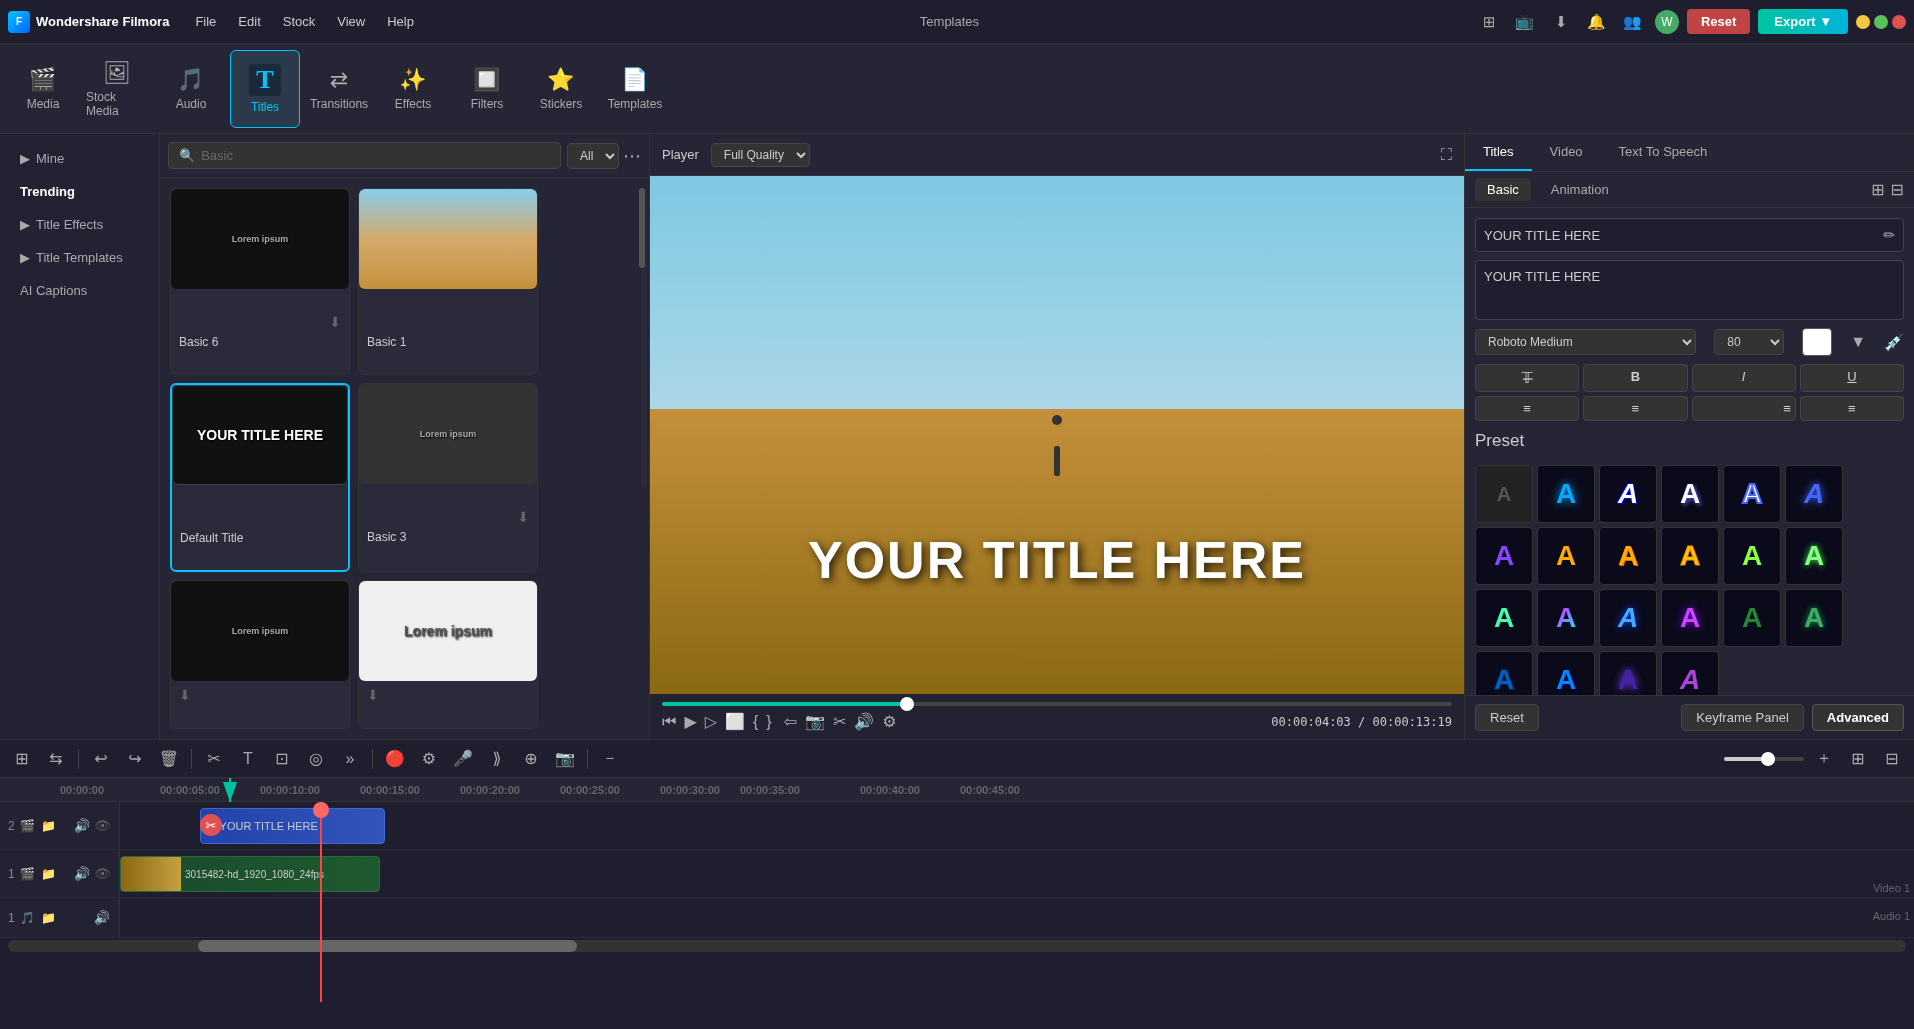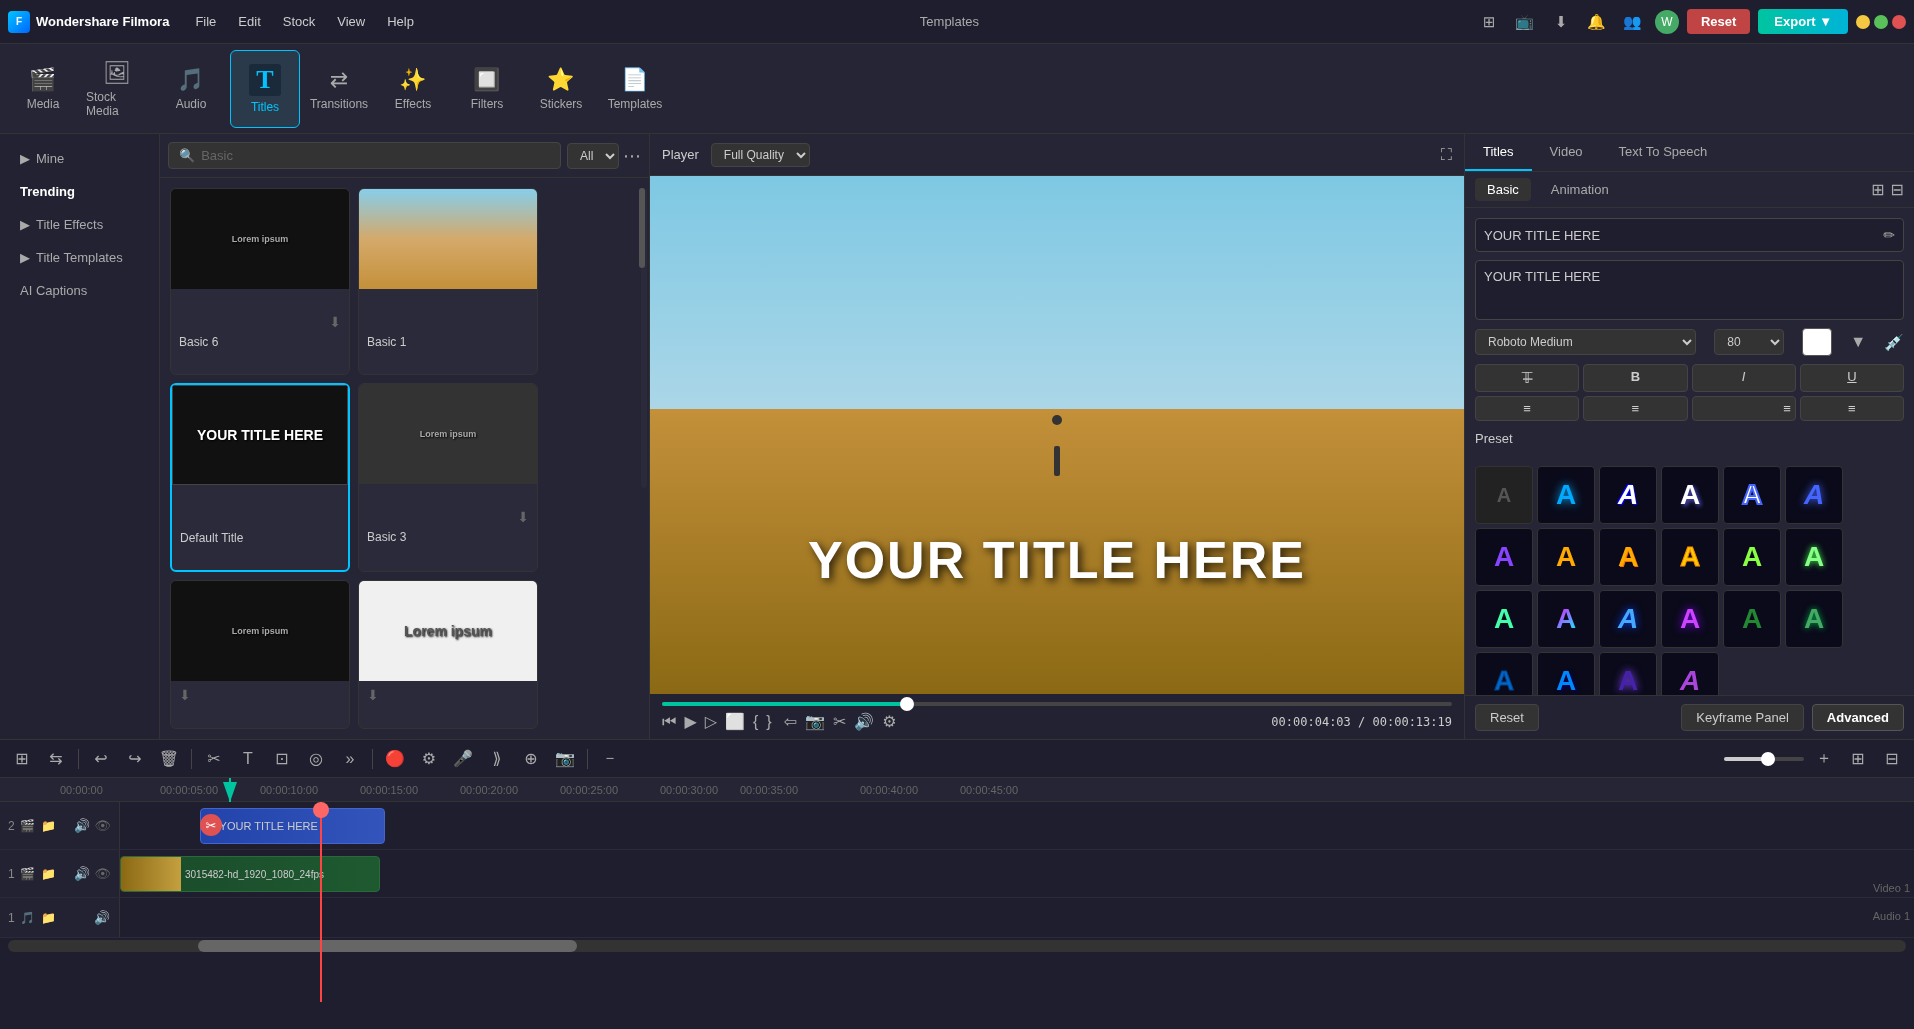--- a/index.html
+++ b/index.html
@@ -41,21 +41,21 @@
     .panel { width: 490px; background: #252535; border-right: 1px solid #333; display: flex; flex-direction: column; }
     .panel-search { display: flex; align-items: center; padding: 8px; gap: 6px; border-bottom: 1px solid #333; }
     .search-box { flex: 1; background: #333; border: 1px solid #444; border-radius: 4px; padding: 5px 10px; color: #ccc; font-size: 13px; display: flex; align-items: center; gap: 6px; }
     .panel-filter { display: flex; align-items: center; gap: 4px; }
     .filter-select { background: #333; border: 1px solid #444; color: #ccc; padding: 4px 8px; border-radius: 4px; font-size: 12px; }
     .filter-dots { color: #aaa; cursor: pointer; font-size: 18px; }
 
     .grid { display: flex; flex-wrap: wrap; gap: 8px; padding: 10px; overflow-y: auto; flex: 1; }
     .grid-item { width: 180px; background: #2a2a3a; border-radius: 6px; overflow: hidden; cursor: pointer; border: 1px solid #333; }
     .grid-item.selected { border: 2px solid #00c4ff; }
-    .grid-thumb { width: 100%; height: 100px; background: #1a1a2a; display: flex; align-items: center; justify-content: center; position: relative; font-size: 11px; color: #999; }
+    .grid-thumb { width: 100%; height: 100px; background: #1a1a2a; display: flex; align-items: center; justify-content: center; position: relative; font-size: 11px; color: #999; border-radius: 6px; }
     .grid-thumb.desert { background: linear-gradient(180deg, #87CEEB 0%, #d4a96a 50%, #c4903a 100%); }
     .grid-thumb.dark { background: #111; }
     .grid-thumb.white { background: #eee; }
     .grid-thumb-text { position: absolute; font-size: 12px; color: #fff; font-weight: 700; text-shadow: 1px 1px 2px #000; }
     .grid-thumb-text.dark-text { color: #333; }
     .grid-thumb-text.small-text { font-size: 9px; color: #aaa; }
     .grid-footer { padding: 6px 8px; display: flex; justify-content: space-between; align-items: center; }
     .grid-footer-label { font-size: 12px; color: #ccc; margin-top: 40px; }
     .download-icon { font-size: 14px; color: #666; }
 
@@ -100,21 +100,21 @@
     .font-select { background: #333; border: 1px solid #444; color: #ccc; padding: 4px 8px; border-radius: 4px; font-size: 12px; flex: 1; }
     .size-select { background: #333; border: 1px solid #444; color: #ccc; padding: 4px 8px; border-radius: 4px; font-size: 12px; width: 70px; }
     .color-swatch { width: 30px; height: 28px; background: #fff; border: 1px solid #555; border-radius: 4px; cursor: pointer; }
     .color-picker-icon { color: #aaa; cursor: pointer; font-size: 16px; }
 
     .format-row { display: flex; gap: 4px; margin-bottom: 4px; }
     .fmt-btn { background: #333; border: 1px solid #444; color: #ccc; padding: 4px 10px; border-radius: 4px; cursor: pointer; font-size: 13px; flex: 1; text-align: center; }
     .align-row { display: flex; gap: 4px; margin-bottom: 10px; }
     .align-btn { background: #333; border: 1px solid #444; color: #ccc; padding: 4px; border-radius: 4px; cursor: pointer; font-size: 13px; flex: 1; text-align: center; }
 
-    .preset-label { color: #ccc; font-size: 13px; margin-bottom: 20px; }
+    .preset-label { color: #ccc; font-size: 17px; margin-bottom: 14px; }
     .preset-grid { display: flex; flex-wrap: wrap; gap: 4px; margin-bottom: 10px; }
     .preset-item { width: 58px; height: 58px; background: #111; border-radius: 4px; cursor: pointer; display: flex; align-items: center; justify-content: center; font-size: 28px; font-weight: 900; border: 1px solid #333; overflow: hidden; }
     .preset-item.none { background: #222; }
 
     
     .pt-0 { color: #555; font-size: 20px; }
     .pt-1 { color: #00aaff; text-shadow: 0 0 10px #00aaff; }
     .pt-2 { color: #fff; text-shadow: 1px 1px 0 #00f, -1px -1px 0 #00f; font-style: italic; }
     .pt-3 { color: #fff; text-shadow: 2px 2px 4px rgba(100,100,255,0.8); }
     .pt-4 { color: #fff; -webkit-text-stroke: 2px #4466ff; }
@@ -143,21 +143,21 @@
     .tl-sep { width: 1px; height: 20px; background: #444; margin: 0 2px; }
     .tl-zoom { display: flex; align-items: center; gap: 4px; margin-left: auto; }
     .tl-zoom-bar { width: 80px; height: 4px; background: #444; border-radius: 2px; position: relative; }
     .tl-zoom-fill { height: 100%; background: #ccc; border-radius: 2px; width: 55%; }
     .tl-zoom-thumb { position: absolute; top: -5px; left: 55%; width: 14px; height: 14px; background: #fff; border-radius: 50%; transform: translateX(-50%); }
 
     .timeline-area { flex: 1; display: flex; overflow: hidden; }
     .tl-tracks { flex: 1; position: relative; overflow: hidden; }
 
     .tl-ruler { height: 24px; background: #252535; border-bottom: 1px solid #333; display: flex; align-items: center; padding-left: 60px; position: relative; }
-    .ruler-mark { position: absolute; font-size: 11px; color: #666; }
+    .ruler-mark { position: absolute; font-size: 11px; color: #666; font-weight: bold; }
     .track-row { display: flex; align-items: center; height: 48px; border-bottom: 1px solid #2a2a3a; }
     .track-label { width: 120px; min-width: 120px; display: flex; align-items: center; gap: 6px; padding: 0 8px; border-right: 1px solid #333; height: 100%; background: #222232; }
     .track-icons { display: flex; gap: 4px; margin-left: auto; }
     .track-icon { color: #666; font-size: 13px; cursor: pointer; }
     .track-content { flex: 1; height: 100%; position: relative; background: #1e1e2e; }
 
     .clip { position: absolute; height: 36px; top: 6px; border-radius: 4px; cursor: pointer; display: flex; align-items: center; overflow: hidden; }
     .clip.title-clip { background: linear-gradient(90deg, #2244aa, #3355bb); border: 1px solid #4466cc; left: 80px; width: 185px; }
     .clip.video-clip { background: linear-gradient(90deg, #1a4a2a, #1e5a30); border: 1px solid #2a6a3a; left: 0; width: 260px; }
     .clip-icon { font-size: 14px; color: #aaa; margin-left: 6px; }

